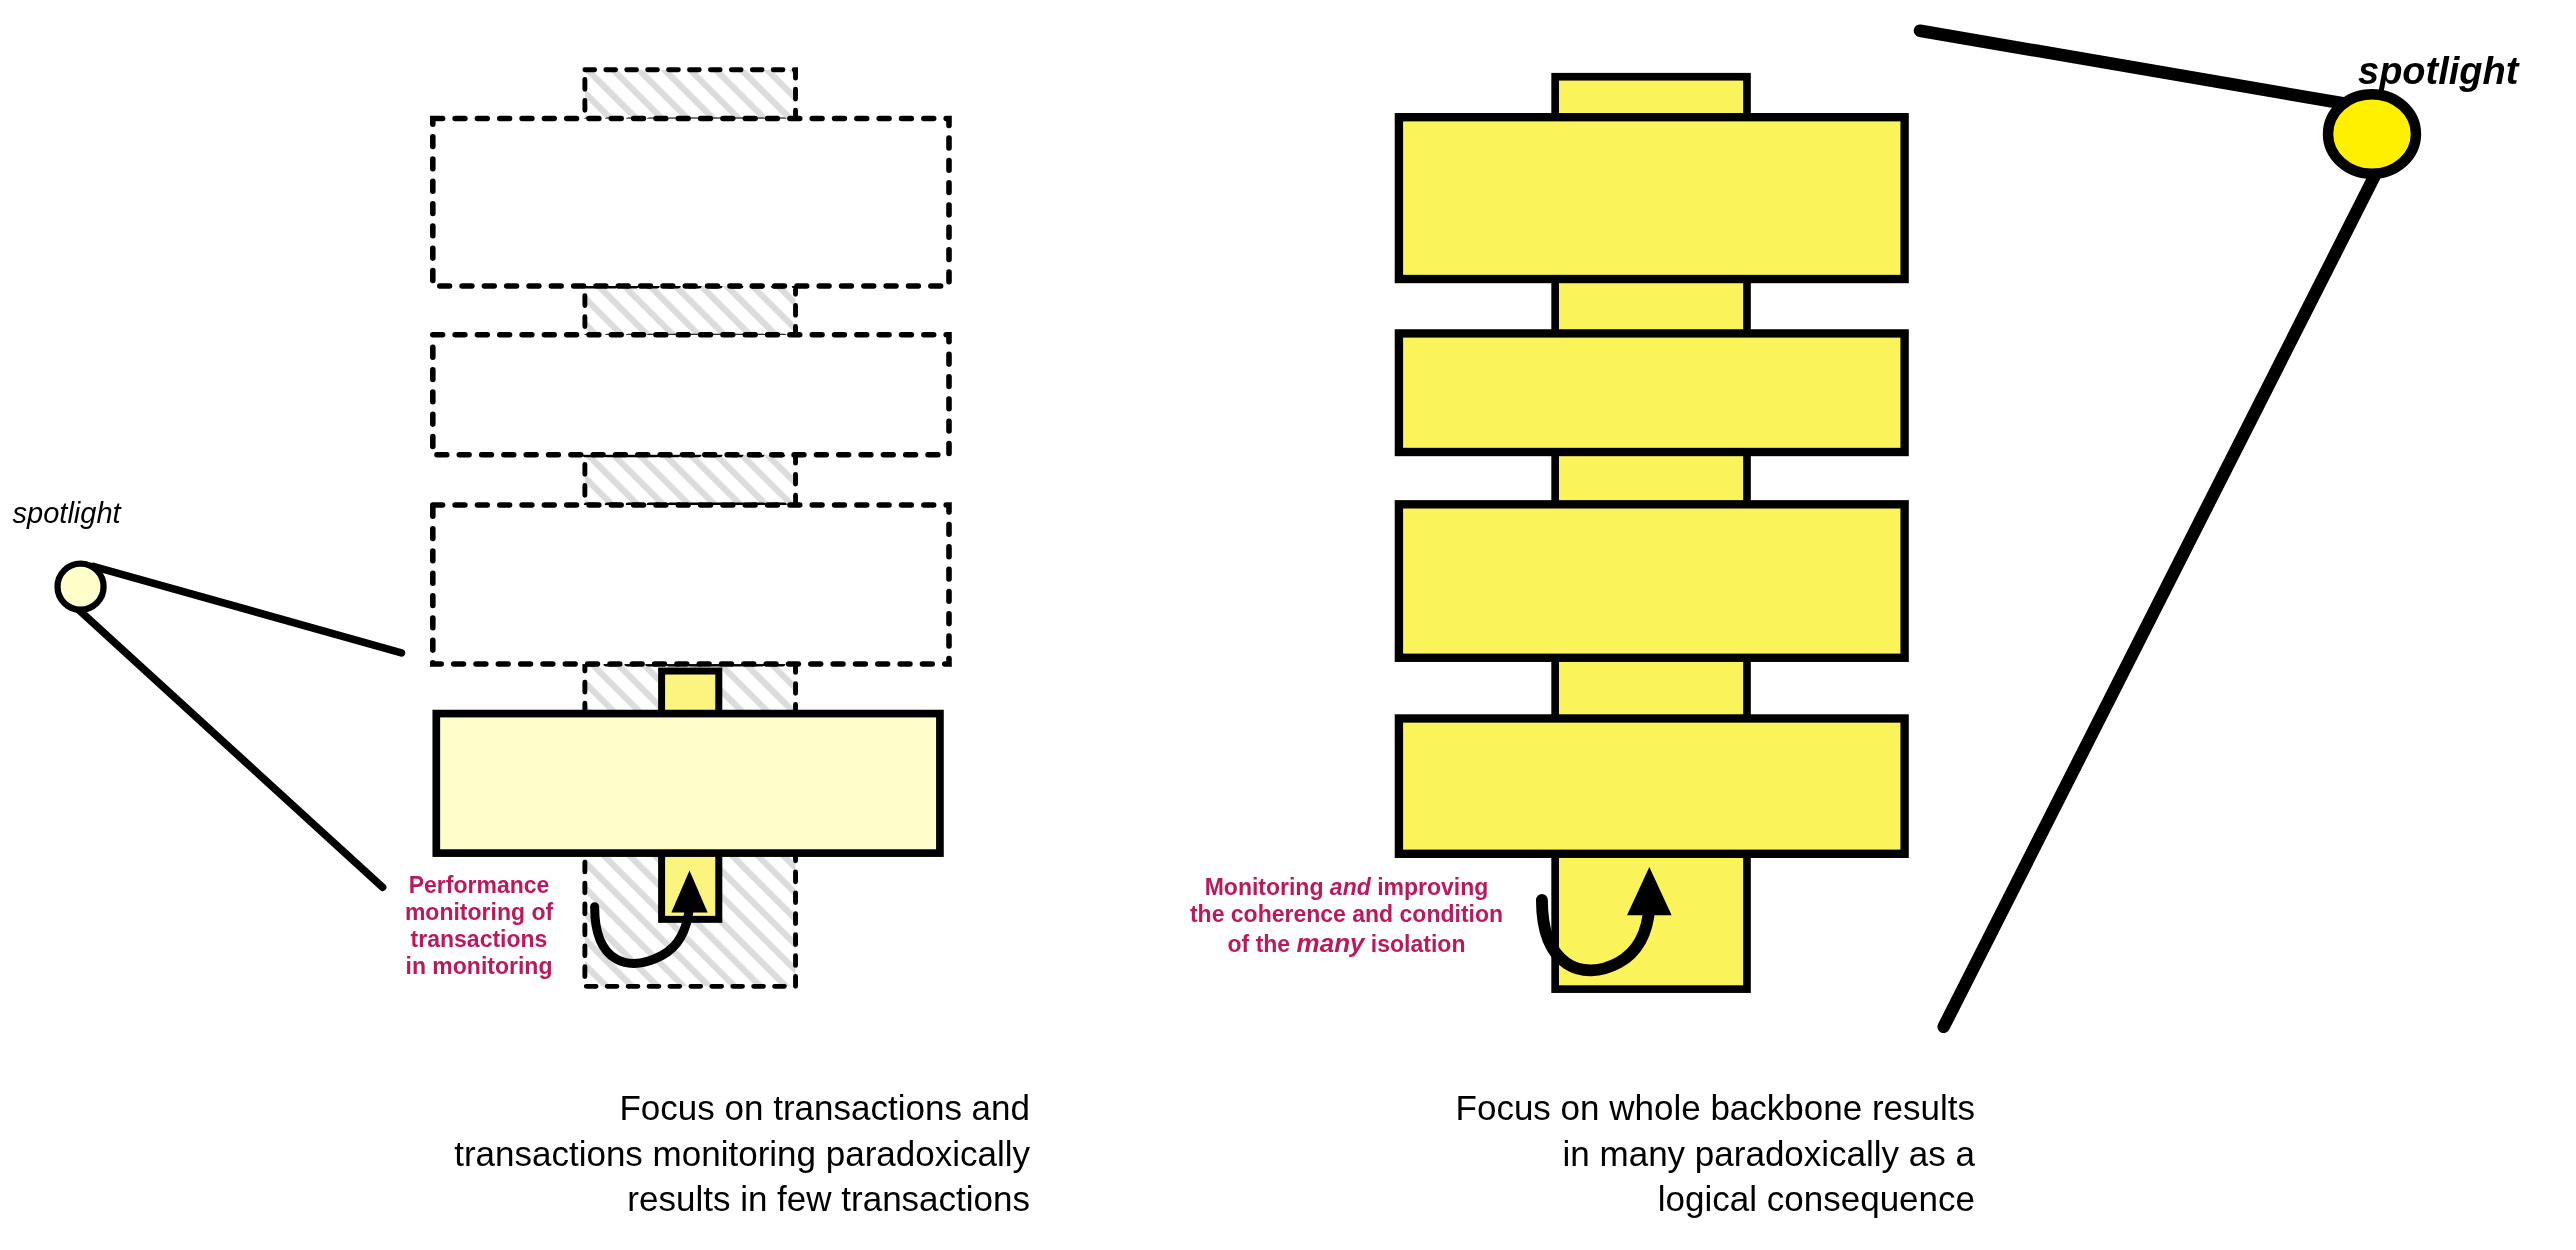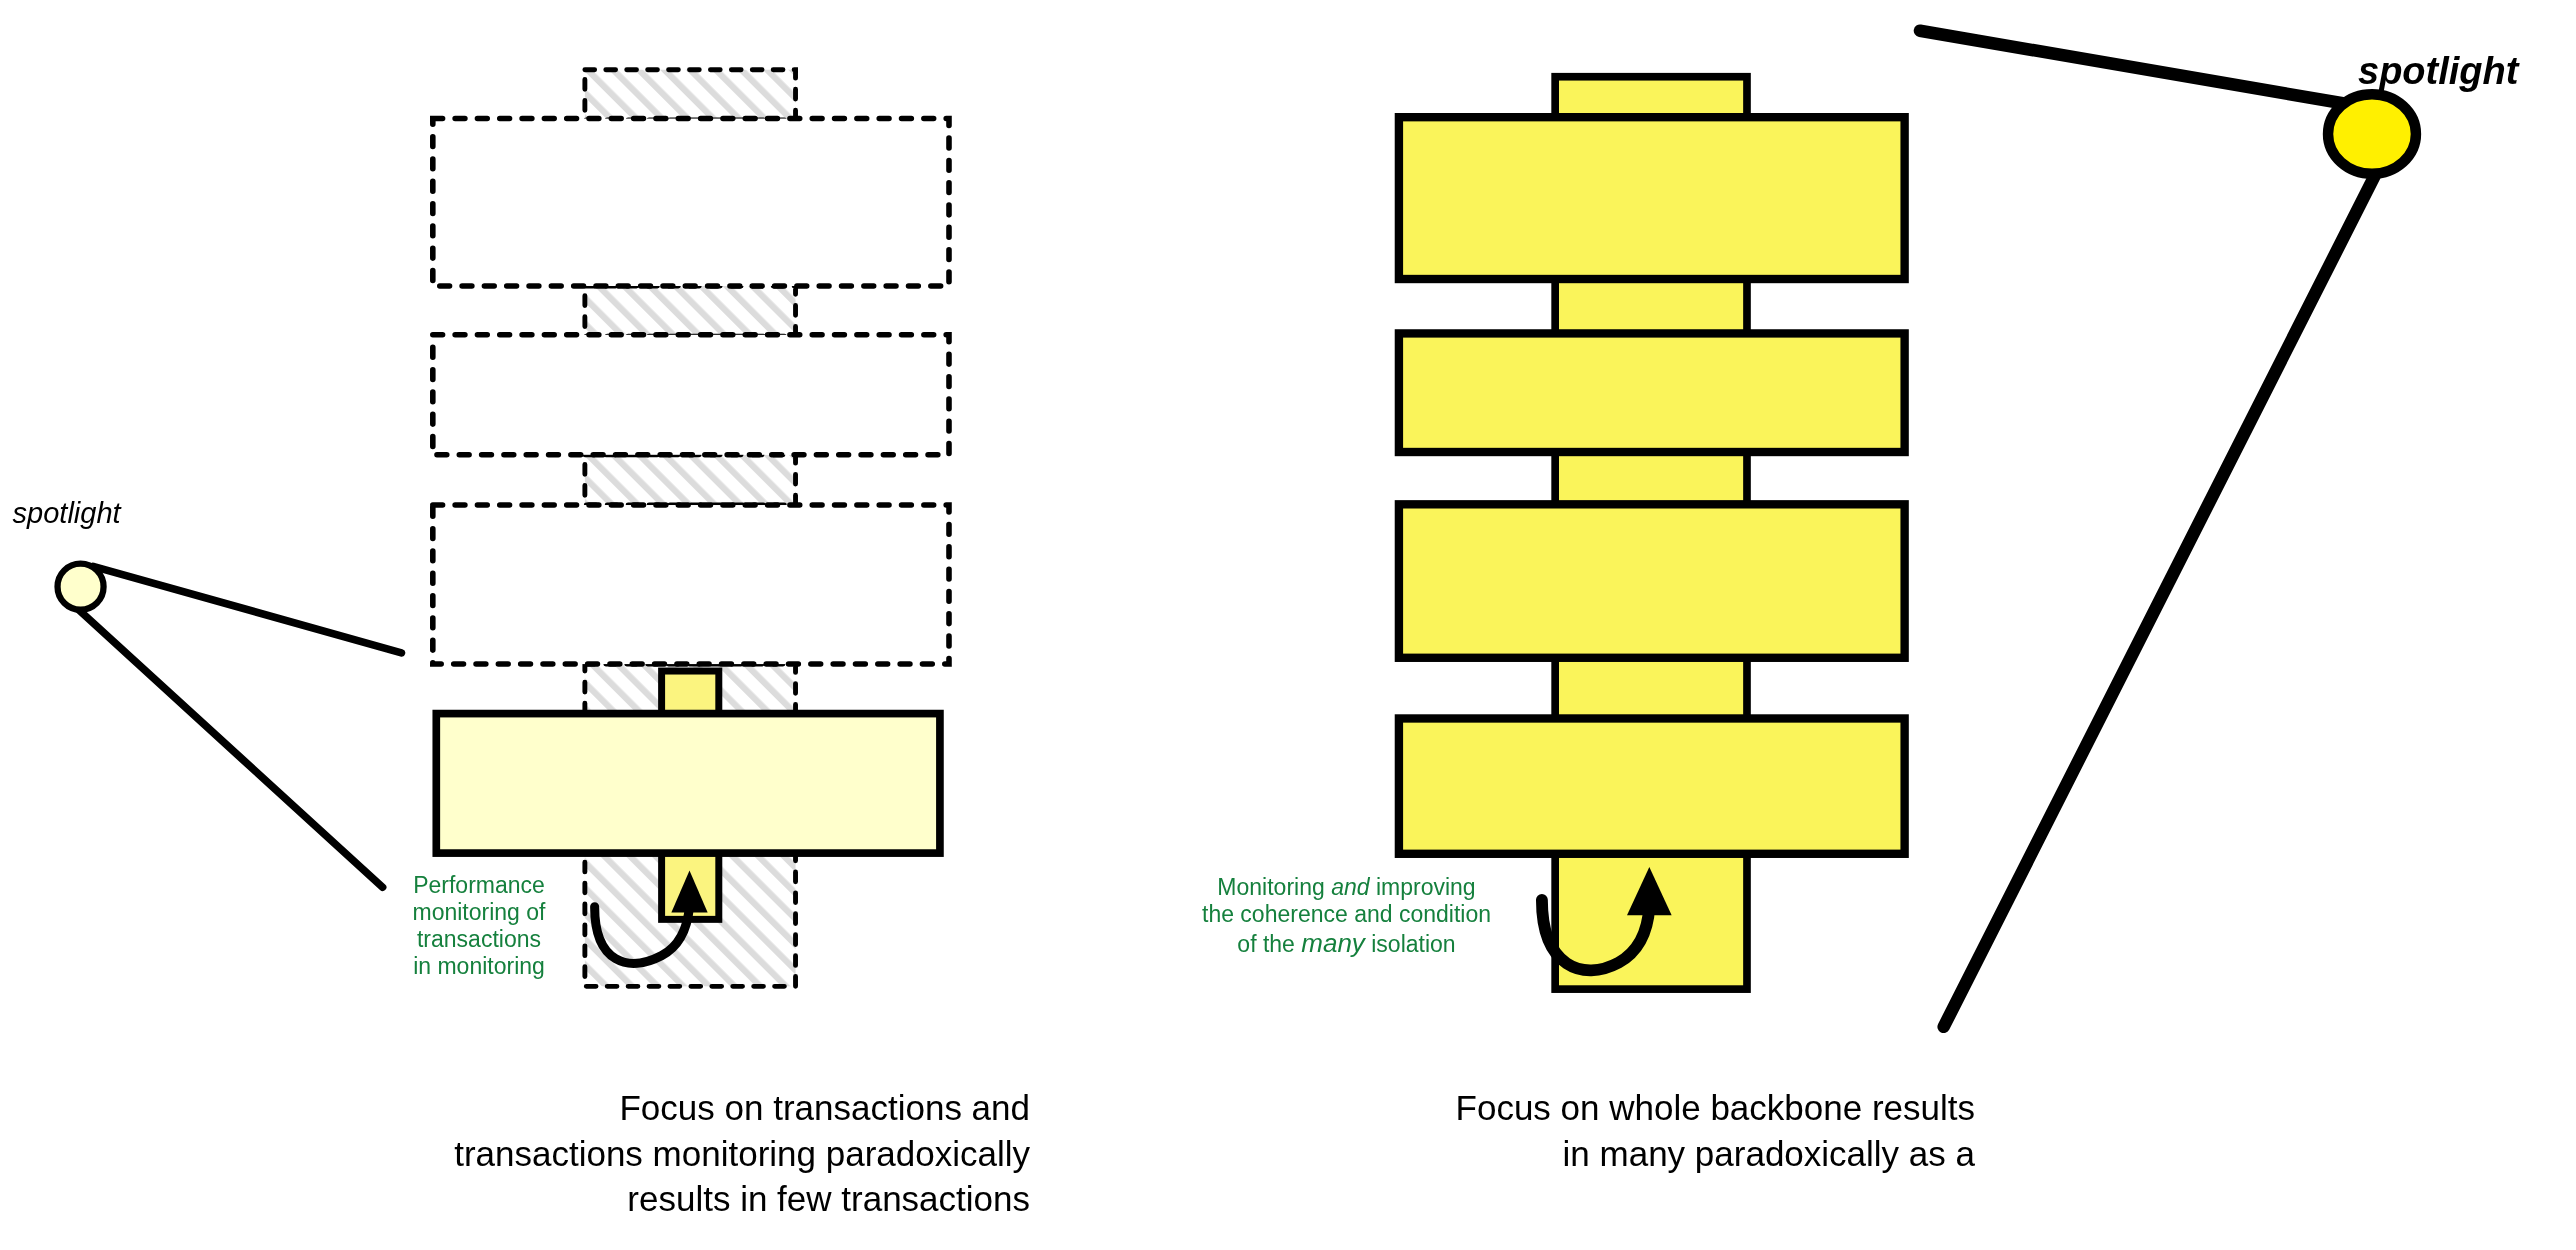--- a/index.html
+++ b/index.html
@@ -60,22 +60,22 @@
     font-style:italic;
     font-weight:bold;
     font-size:38px;
     color:#000;
     white-space:nowrap;
   }
 
   
   .annot{
     position:absolute;
-    font-weight:normal;
-    color:#15803d;
+    font-weight:bold;
+    color:#be185d;
     text-align:center;
     line-height:1.18;
   }
   .annot-left{font-size:23px;width:230px;}
   .annot-right{font-size:23px;width:377px;text-align:center;}
   .annot-right .ital{font-style:italic;}
   .annot-right .ital-big{font-style:italic;font-size:26px;}
 
   
   .caption{
@@ -186,16 +186,17 @@
 
   <div class="caption" style="left:290px;top:1085px;width:740px;">
     <div>Focus on transactions and</div>
     <div>transactions monitoring paradoxically</div>
     <div>results in few transactions</div>
   </div>
 
   <div class="caption" style="left:1312px;top:1085px;width:663px;">
     <div>Focus on whole backbone results</div>
     <div>in many paradoxically as a</div>
+    <div>logical consequence</div>
   </div>
 
 </div>
 
 
 </body></html>

